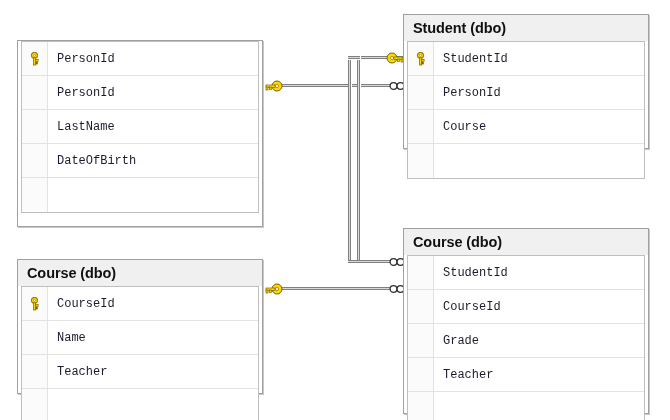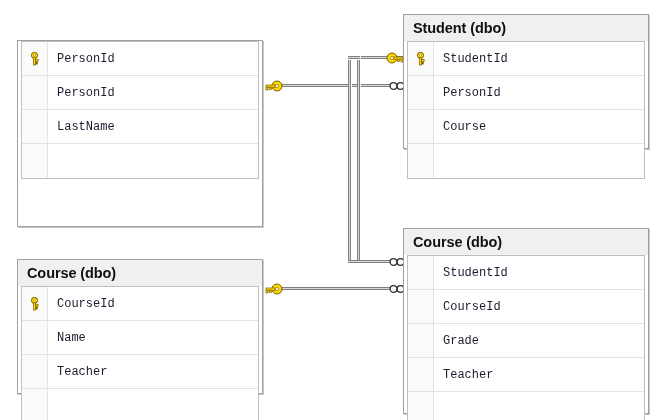--- a/index.html
+++ b/index.html
@@ -195,20 +195,24 @@
             <div class="colname">PersonId</div>
           </div>
           <div class="row">
             <div class="keycell"></div>
             <div class="colname">PersonId</div>
           </div>
           <div class="row">
             <div class="keycell"></div>
             <div class="colname">LastName</div>
           </div>
+          <div class="row last-data">
+            <div class="keycell"></div>
+            <div class="colname">DateOfBirth</div>
+          </div>
           <div class="row filler">
             <div class="keycell"></div>
             <div class="colname"></div>
           </div>
         </div>
       </div>
       <div class="table-box" style="left: 403px; top: 14px; width: 246px; height: 135px;">
         <div class="table-header">Student (dbo)</div>
         <div class="grid">
           <div class="row">

